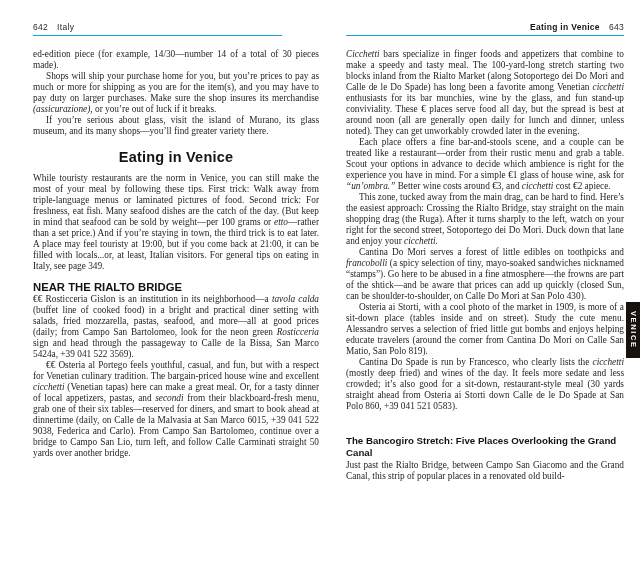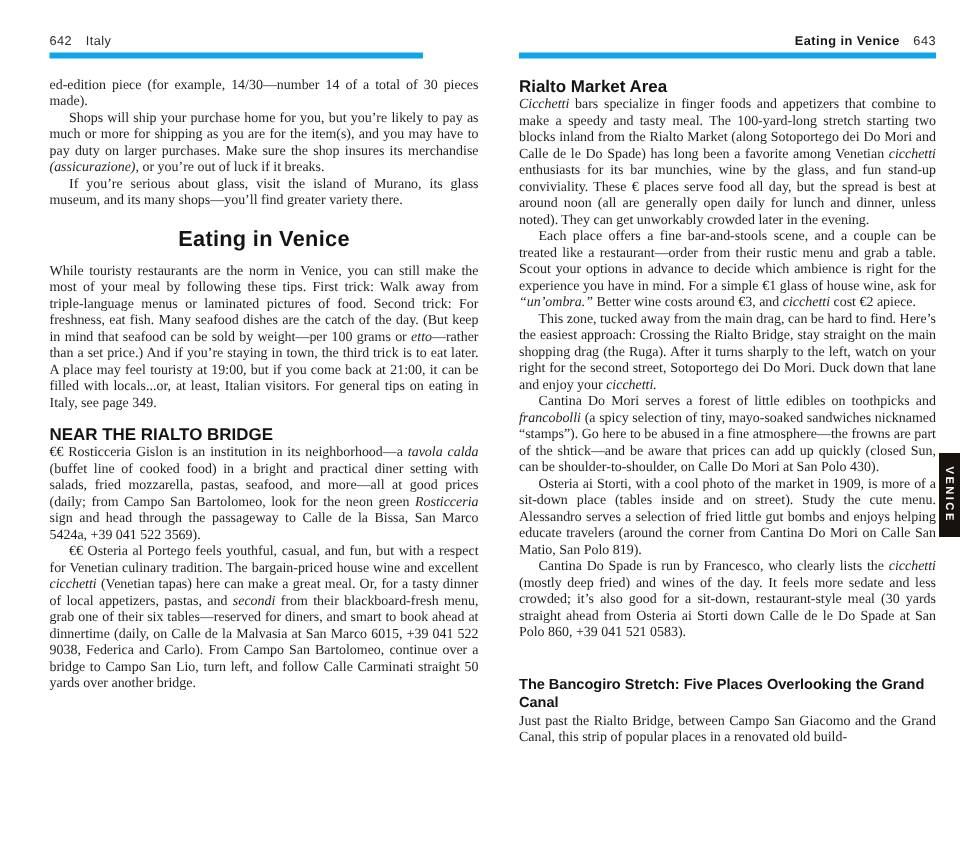--- a/index.html
+++ b/index.html
@@ -9,21 +9,21 @@
     font-family:"Liberation Serif", serif;
   }
   .page{position:absolute;top:0}
   #left-page{left:33px;width:286px}
   #right-page{left:346px;width:278px}
 
   .pagehead{
     padding-top:22px;padding-bottom:3px;
     font-family:"Liberation Sans", sans-serif;
     font-size:8.5px;letter-spacing:.3px;color:#2a2a28;
-    border-bottom:4px solid #0ea5e9;
+    border-bottom:1px solid #0ea5e9;
     display:flex;align-items:baseline;gap:9px;
   }
   #left-page .pagehead{width:249px}
   #right-page .pagehead{justify-content:flex-end}
   .run-title-strong{font-weight:bold;color:#161614}
   .pagebody{margin-top:13px;font-size:9.3px;line-height:11px;color:#211f1c}
 
   .para{text-align:justify;margin:0}
   .para.indent{text-indent:13px}
   .h-center{
@@ -56,37 +56,36 @@
 </head>
 <body>
 
 <div class="page" id="left-page">
   <div class="pagehead">
     <span>642</span>
     <span>Italy</span>
   </div>
   <div class="pagebody">
       <div class="para"><span>ed-edition piece (for example, 14/30—number 14 of a total of 30 pieces made).</span></div>
-      <div class="para indent"><span>Shops will ship your purchase home for you, but you’re likely to pay as much or more for shipping as you are for the item(s), and you may have to pay duty on larger purchases. Make sure the shop insures its merchandise </span><span class="i">(assicurazione),</span><span> or you’re out of luck if it breaks.</span></div>
+      <div class="para indent"><span>Shops will ship your purchase home for you, but you’re prices to pay as much or more for shipping as you are for the item(s), and you may have to pay duty on larger purchases. Make sure the shop insures its merchandise </span><span class="i">(assicurazione),</span><span> or you’re out of luck if it breaks.</span></div>
       <div class="para indent"><span>If you’re serious about glass, visit the island of </span><span class="b">Murano,</span><span> its glass museum, and its many shops—you’ll find greater variety there.</span></div>
       <div class="h-center"><span>Eating in Venice</span></div>
       <div class="para"><span>While touristy restaurants are the norm in Venice, you can still make the most of your meal by following these tips. First trick: Walk away from triple-language menus or laminated pictures of food. Second trick: For freshness, eat fish. Many seafood dishes are the catch of the day. (But keep in mind that seafood can be sold by weight—per 100 grams or </span><span class="i">etto</span><span>—rather than a set price.) And if you’re staying in town, the third trick is to eat later. A place may feel touristy at 19:00, but if you come back at 21:00, it can be filled with locals...or, at least, Italian visitors. For general tips on eating in Italy, see page 349.</span></div>
       <div class="h-major"><span>NEAR THE RIALTO BRIDGE</span></div>
       <div class="para"><span class="b">€€ Rosticceria Gislon</span><span> is an institution in its neighborhood—a </span><span class="i">tavola calda</span><span> (buffet line of cooked food) in a bright and practical diner setting with salads, fried mozzarella, pastas, seafood, and more—all at good prices (daily; from Campo San Bartolomeo, look for the neon green </span><span class="i">Rosticceria</span><span> sign and head through the passageway to Calle de la Bissa, San Marco 5424a, +39 041 522 3569).</span></div>
       <div class="para indent"><span class="b">€€ Osteria al Portego</span><span> feels youthful, casual, and fun, but with a respect for Venetian culinary tradition. The bargain-priced house wine and excellent </span><span class="i">cicchetti</span><span> (Venetian tapas) here can make a great meal. Or, for a tasty dinner of local appetizers, pastas, and </span><span class="i">secondi</span><span> from their blackboard-fresh menu, grab one of their six tables—reserved for diners, and smart to book ahead at dinnertime (daily, on Calle de la Malvasia at San Marco 6015, +39 041 522 9038, Federica and Carlo). From Campo San Bartolomeo, continue over a bridge to Campo San Lio, turn left, and follow Calle Carminati straight 50 yards over another bridge.</span></div>
     </div>
 </div>
 
 <div class="page" id="right-page">
   <div class="pagehead">
     <span class="run-title-strong">Eating in Venice</span>
     <span>643</span>
   </div>
   <div class="pagebody">
-      <div class="h-major"><span>Rialto Market Area</span></div>
       <div class="para"><span class="i">Cicchetti</span><span> bars specialize in finger foods and appetizers that combine to make a speedy and tasty meal. The 100-yard-long stretch starting two blocks inland from the Rialto Market (along Sotoportego dei Do Mori and Calle de le Do Spade) has long been a favorite among Venetian </span><span class="i">cicchetti</span><span> enthusiasts for its bar munchies, wine by the glass, and fun stand-up conviviality. These </span><span class="b">€</span><span> places serve food all day, but the spread is best at around noon (all are generally open daily for lunch and dinner, unless noted). They can get unworkably crowded later in the evening.</span></div>
       <div class="para indent"><span>Each place offers a fine bar-and-stools scene, and a couple can be treated like a restaurant—order from their rustic menu and grab a table. Scout your options in advance to decide which ambience is right for the experience you have in mind. For a simple €1 glass of house wine, ask for </span><span class="i">“un’ombra.”</span><span> Better wine costs around €3, and </span><span class="i">cicchetti</span><span> cost €2 apiece.</span></div>
       <div class="para indent"><span>This zone, tucked away from the main drag, can be hard to find. Here’s the easiest approach: Crossing the Rialto Bridge, stay straight on the main shopping drag (the Ruga). After it turns sharply to the left, watch on your right for the second street, Sotoportego dei Do Mori. Duck down that lane and enjoy your </span><span class="i">cicchetti.</span></div>
       <div class="para indent"><span class="b">Cantina Do Mori</span><span> serves a forest of little edibles on toothpicks and </span><span class="i">francobolli</span><span> (a spicy selection of tiny, mayo-soaked sandwiches nicknamed “stamps”). Go here to be abused in a fine atmosphere—the frowns are part of the shtick—and be aware that prices can add up quickly (closed Sun, can be shoulder-to-shoulder, on Calle Do Mori at San Polo 430).</span></div>
       <div class="para indent"><span class="b">Osteria ai Storti,</span><span> with a cool photo of the market in 1909, is more of a sit-down place (tables inside and on street). Study the cute menu. Alessandro serves a selection of fried little gut bombs and enjoys helping educate travelers (around the corner from Cantina Do Mori on Calle San Matio, San Polo 819).</span></div>
       <div class="para indent"><span class="b">Cantina Do Spade</span><span> is run by Francesco, who clearly lists the </span><span class="i">cicchetti</span><span> (mostly deep fried) and wines of the day. It feels more sedate and less crowded; it’s also good for a sit-down, restaurant-style meal (30 yards straight ahead from Osteria ai Storti down Calle de le Do Spade at San Polo 860, +39 041 521 0583).</span></div>
       <div class="h-sub spaced"><span>The Bancogiro Stretch: Five Places Overlooking the Grand Canal</span></div>
       <div class="para"><span>Just past the Rialto Bridge, between Campo San Giacomo and the Grand Canal, this strip of popular places in a renovated old build-</span></div>
     </div>
 </div>

